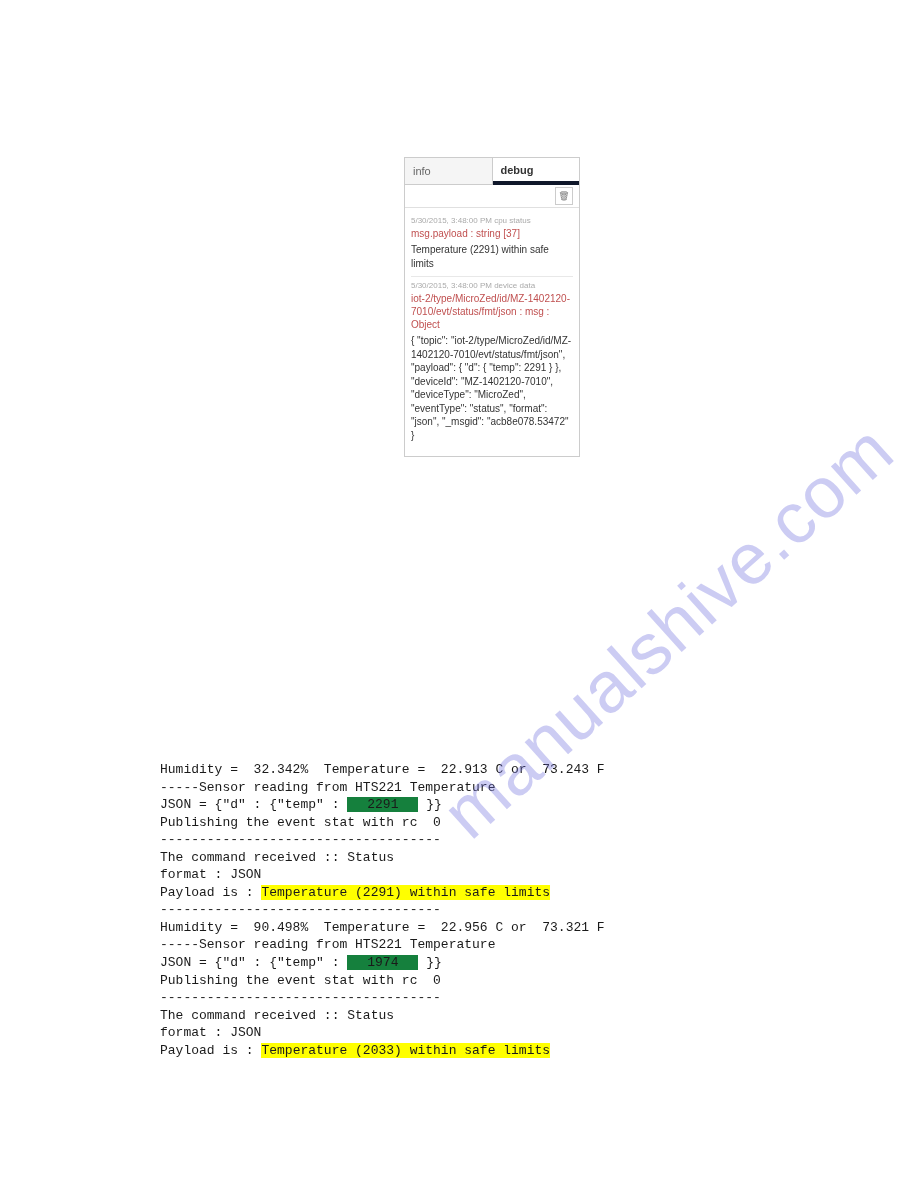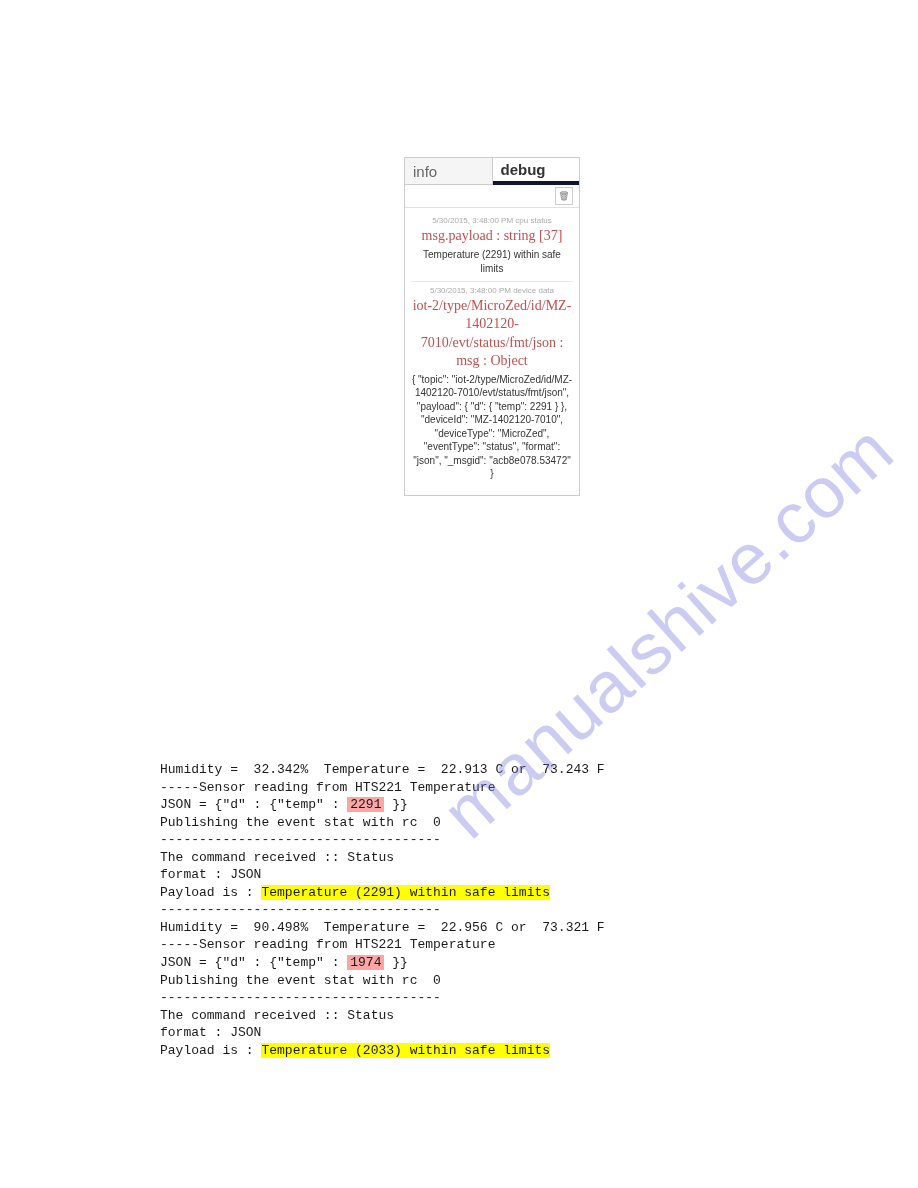--- a/index.html
+++ b/index.html
@@ -40,21 +40,21 @@
     box-sizing: border-box;
     z-index: 2;
   }
   .tabs {
     display: flex;
     border-bottom: 1px solid #ccc;
     height: 26px;
   }
   .tab {
     flex: 1;
-    font-size: 15px;
+    font-size: 11px;
     color: #666;
     display: flex;
     align-items: center;
     padding-left: 8px;
     border-right: 1px solid #ccc;
     background: #f5f5f5;
     box-sizing: border-box;
   }
   .tab.active {
     background: #ffffff;
@@ -85,35 +85,33 @@
     cursor: pointer;
   }
 
   .messages {
     padding: 4px 6px 8px 6px;
     font-size: 10px;
   }
   .msg {
     border-top: 1px solid #e8e8e8;
     padding: 4px 0 6px 0;
-    text-align: center;
   }
   .msg:first-child { border-top: none; }
   .msg-meta {
     color: #aaa;
     font-size: 8px;
     margin-bottom: 2px;
   }
   .msg-topic {
     color: #c05050;
-    font-size: 14px;
+    font-size: 10px;
     margin-bottom: 3px;
     word-wrap: break-word;
     line-height: 1.3;
-    font-family: Liberation Serif, serif;
   }
   .msg-body {
     color: #333;
     font-size: 10px;
     word-wrap: break-word;
     line-height: 1.35;
   }
 
   
   .terminal {
@@ -124,22 +122,22 @@
     font-size: 13px;
     line-height: 1.35;
     color: #1a1a1a;
     white-space: pre;
     z-index: 2;
   }
   .hl {
     background: #ffff00;
   }
   .hl-pad {
-    background: #fca5a5;
-    padding: 0 3px;
+    background: #15803d;
+    padding: 0 20px;
   }
 </style>
 </head>
 <body>
 
 <div class="watermark">manualshive.com</div>
 
 <div class="panel">
   <div class="tabs">
     <div class="tab">info</div>

